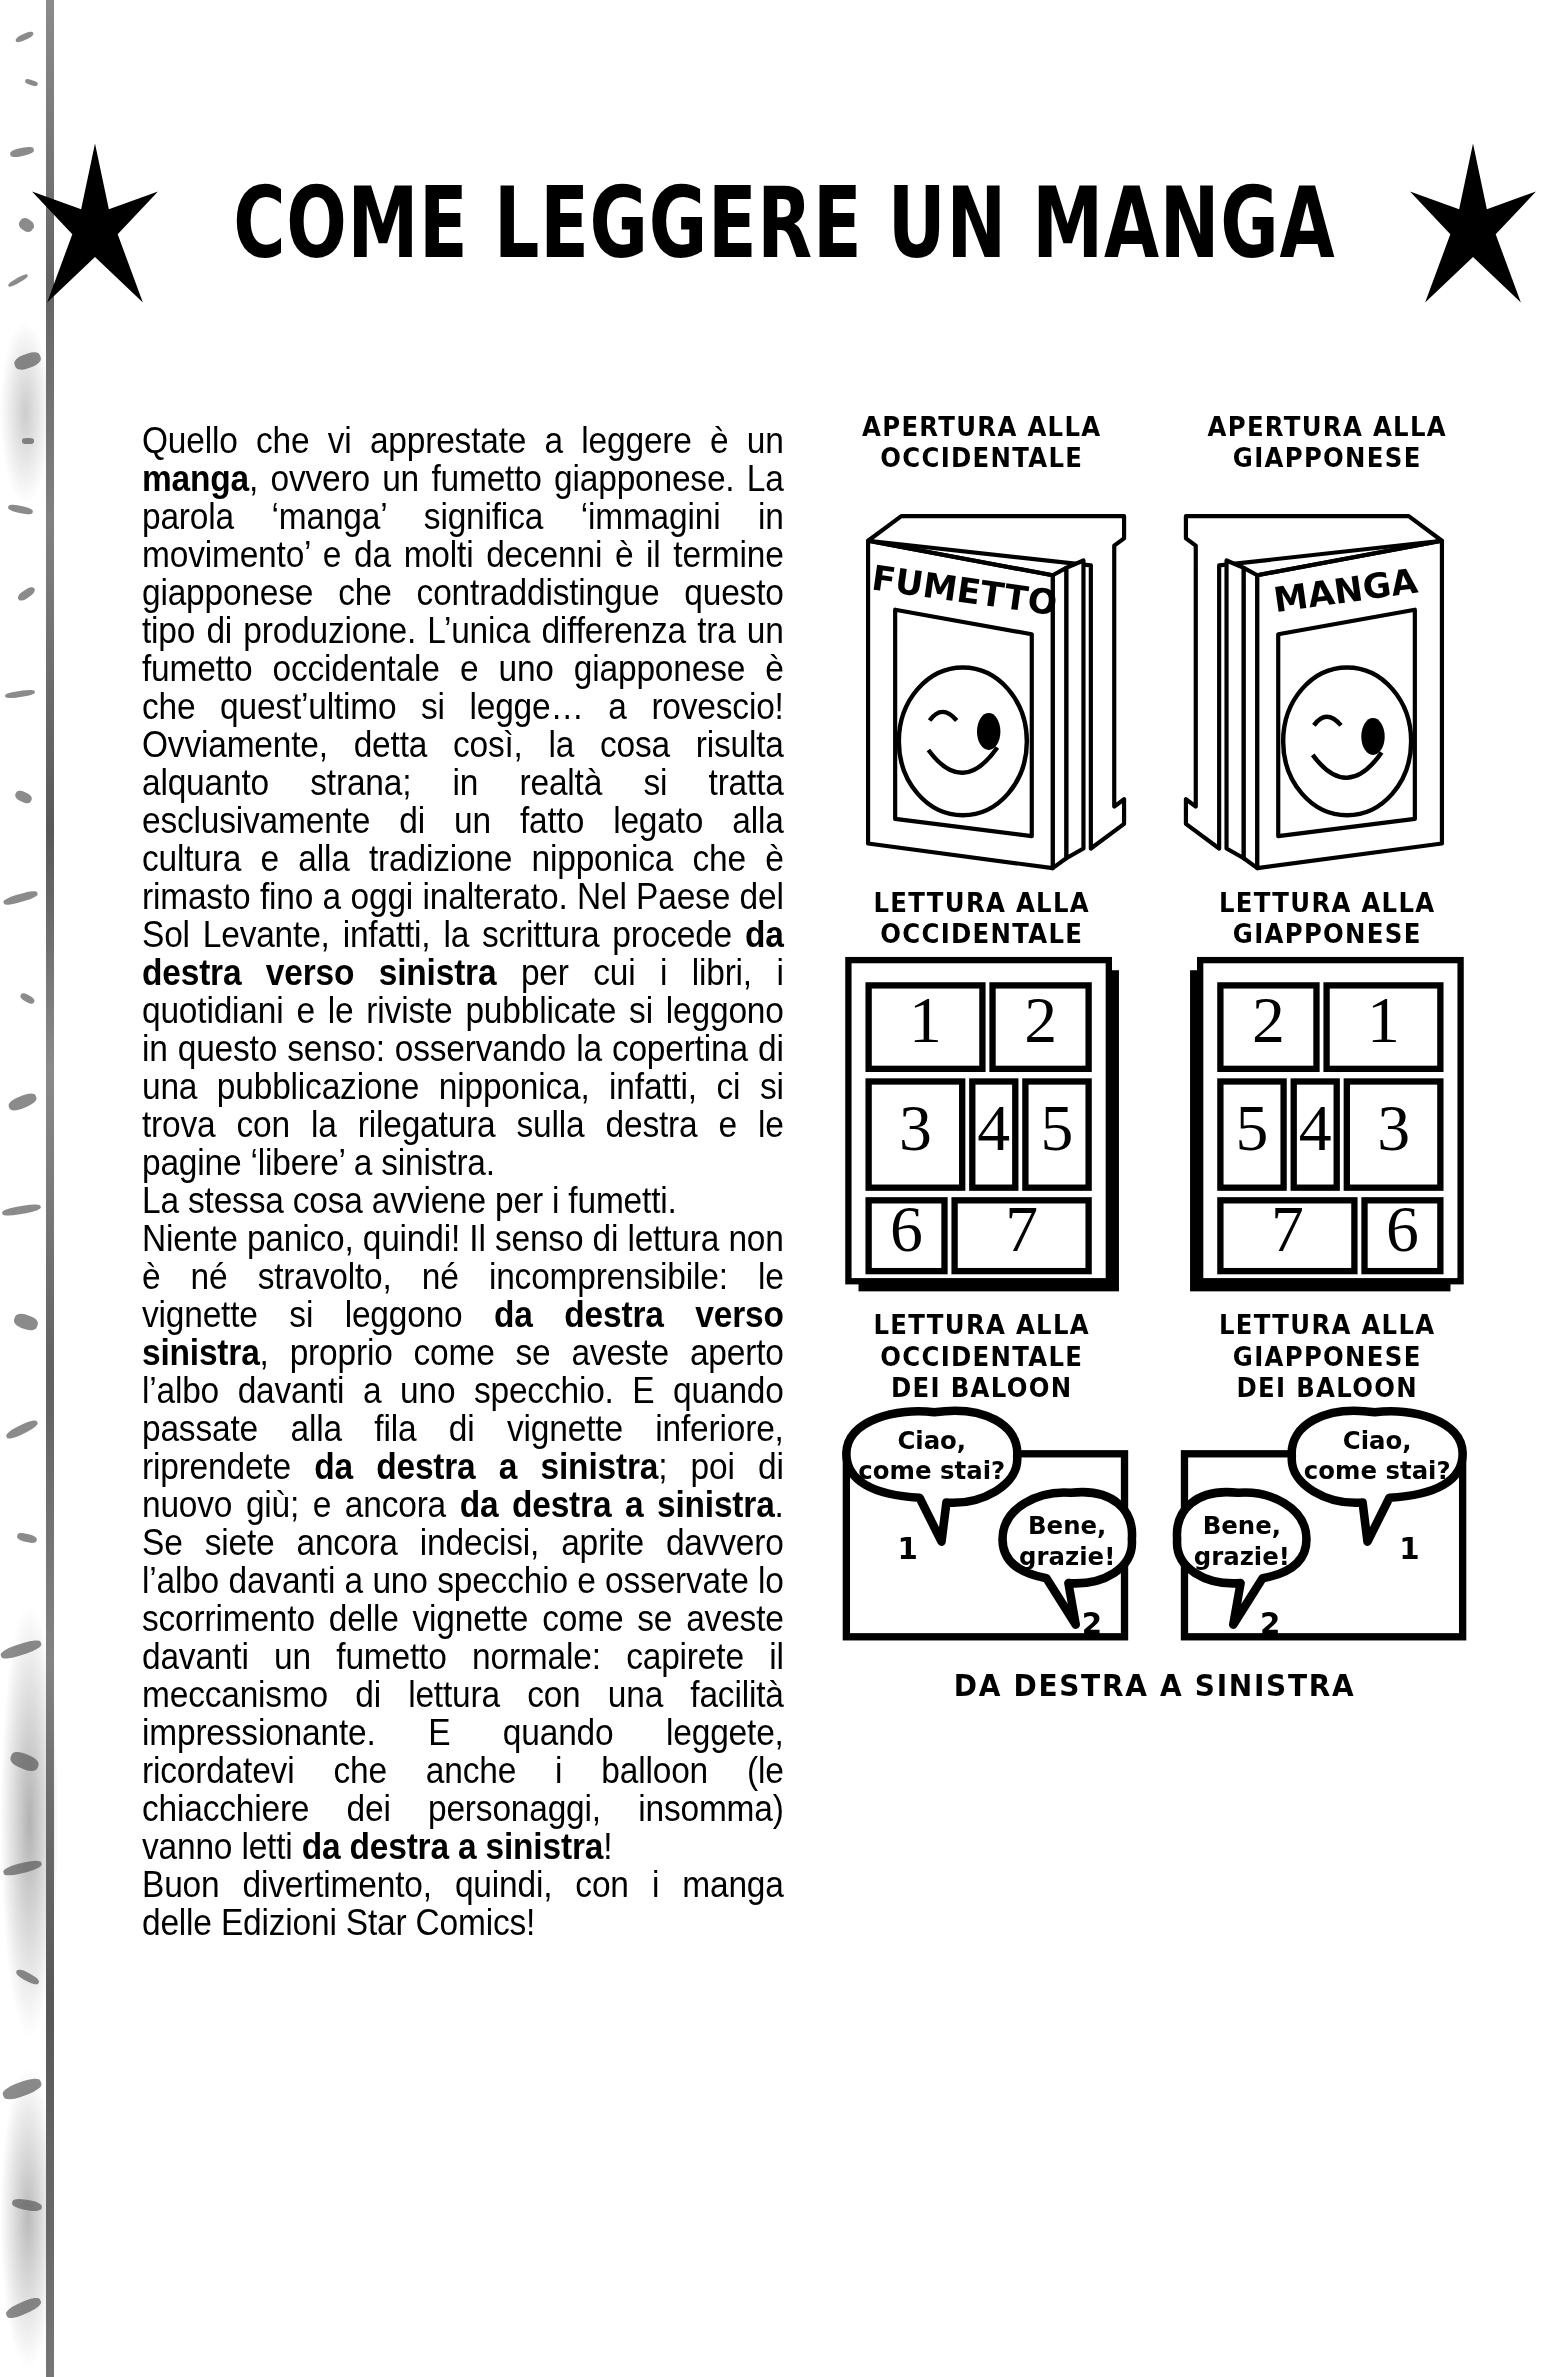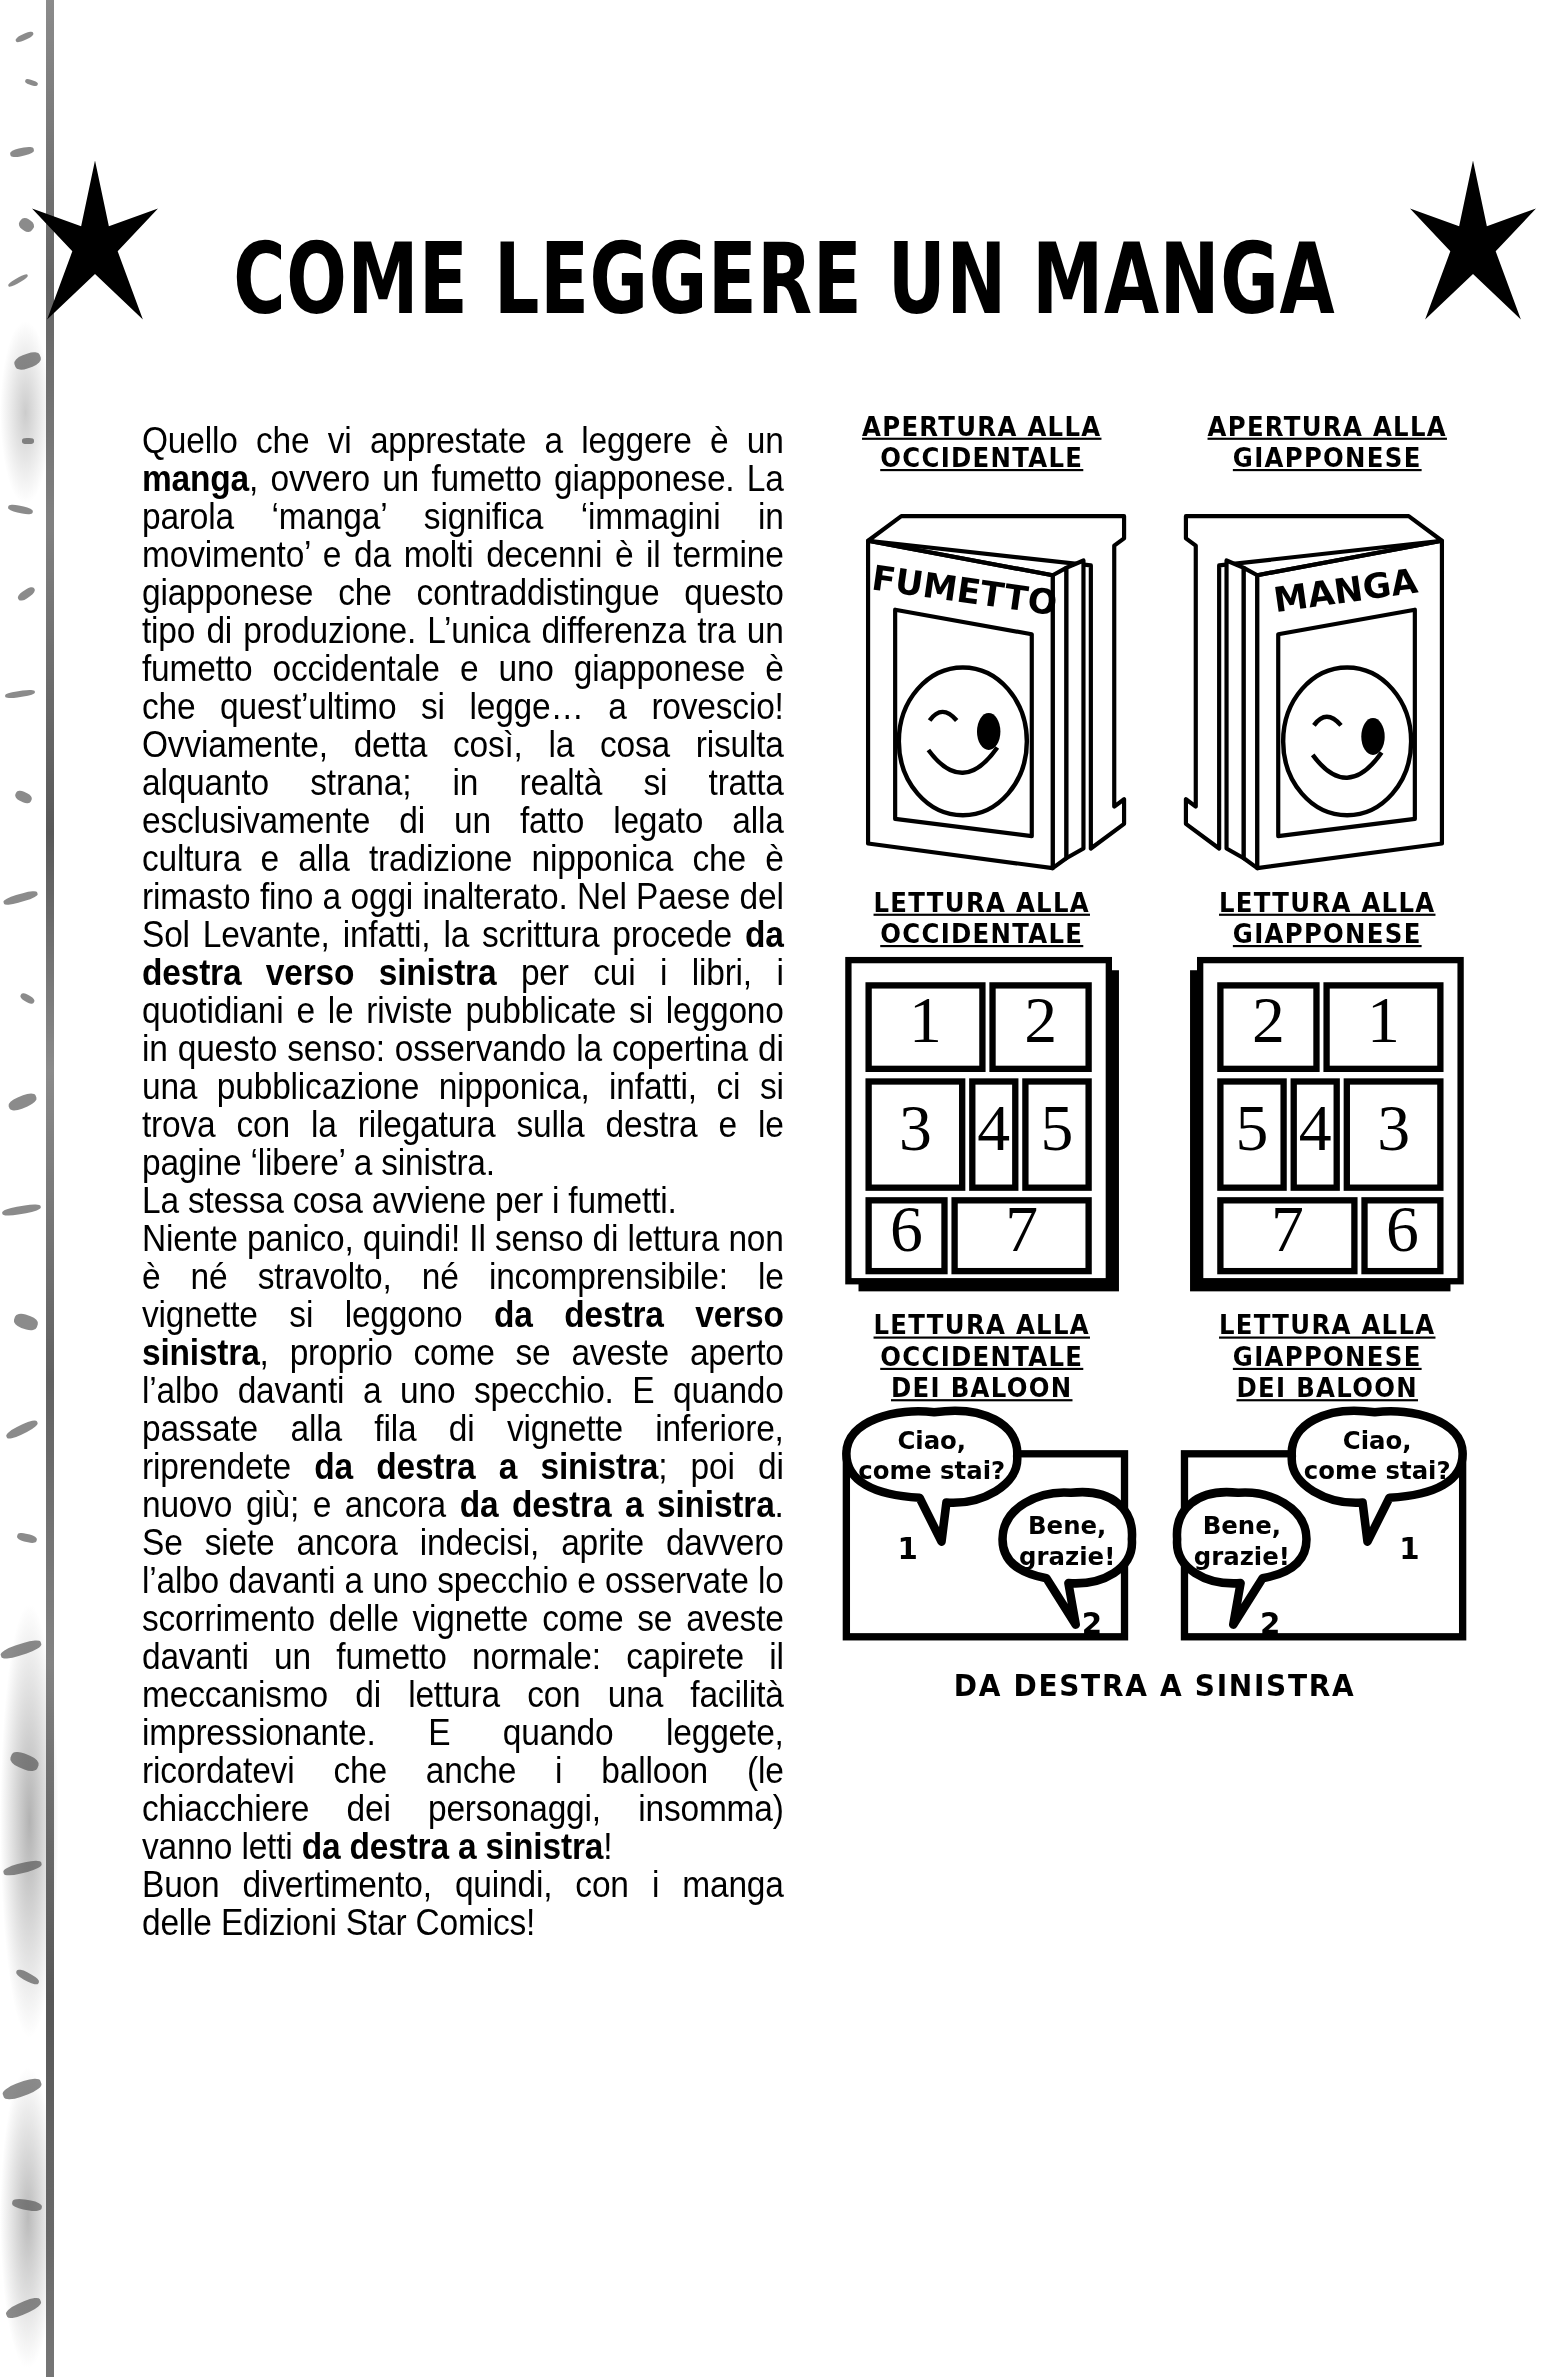--- a/index.html
+++ b/index.html
@@ -10,39 +10,39 @@
   .scan-edge{position:absolute;left:0;top:0;width:81px;height:2377px;overflow:hidden;}
   .scan-edge .spine{position:absolute;left:46px;top:0;width:7.6px;height:2377px;
       background:linear-gradient(180deg,#777 0%,#4a4a4a 12%,#6b6b6b 22%,#3c3c3c 35%,
       #777 45%,#464646 58%,#6e6e6e 70%,#3a3a3a 84%,#5e5e5e 100%);
       filter:blur(0.3px);opacity:.85;}
   .scan-edge .fleck{position:absolute;background:#2c2c2c;opacity:.55;border-radius:40%;}
   .scan-edge .smudge{position:absolute;background:radial-gradient(ellipse at center,#555 0%,rgba(120,120,120,0) 70%);}
 
   
   .title-row{position:absolute;left:101px;top:126px;width:1366px;height:194px;
-      display:flex;align-items:flex-end;justify-content:center;}
+      display:flex;align-items:center;justify-content:center;}
   .star{flex:0 0 auto;}
   .title-text{font-weight:bold;font-size:81px;letter-spacing:0.8px;
       font-family:"DejaVu Sans", sans-serif;
       transform:scaleX(.88) scaleY(1.22);transform-origin:center;
       white-space:nowrap;line-height:1;}
 
   
   .text-col{position:absolute;left:142px;top:422px;width:641px;
       font-size:36px;line-height:38px;text-align:justify;
       font-family:"Liberation Sans", sans-serif;
       font-stretch:condensed;letter-spacing:-0.2px;}
   .text-col p{margin:0;}
   .text-col b{font-weight:bold;}
   .tight{transform:scaleX(.93);transform-origin:left top;width:690px;}
 
   
   .right-col{position:absolute;left:809px;top:413px;width:691px;}
-  .hdr-pair{display:flex;text-decoration:underline;}
+  .hdr-pair{display:flex;}
   .hdr{flex:1;text-align:center;font-weight:bold;font-size:24.4px;
        letter-spacing:1.3px;line-height:29px;font-family:"DejaVu Sans", sans-serif;
        transform:scaleY(1.08);}
   .hdr-3{line-height:29px;}
 
   .books{display:flex;justify-content:center;gap:20px;margin-top:17px;}
   .panels{display:flex;justify-content:center;gap:25px;margin-top:3.4px;}
   .balloons{display:flex;justify-content:center;gap:23.6px;margin-top:5px;text-align:center;}
   .bottom-cap{text-align:center;font-weight:bold;font-size:28px;letter-spacing:1.7px;
       font-family:"DejaVu Sans", sans-serif;margin-top:20px;transform:scaleY(1.08);}

